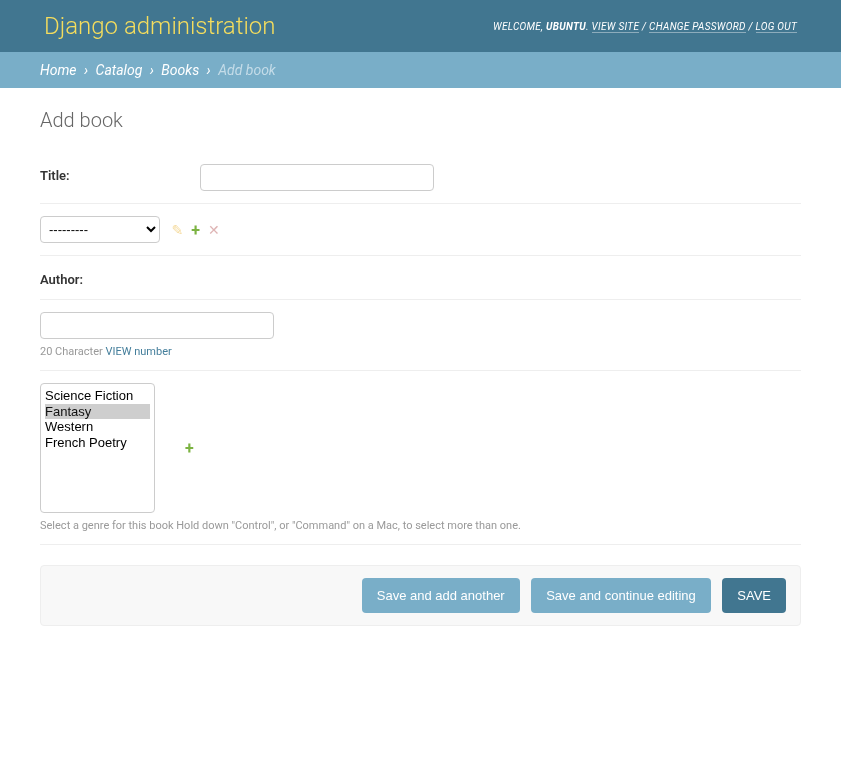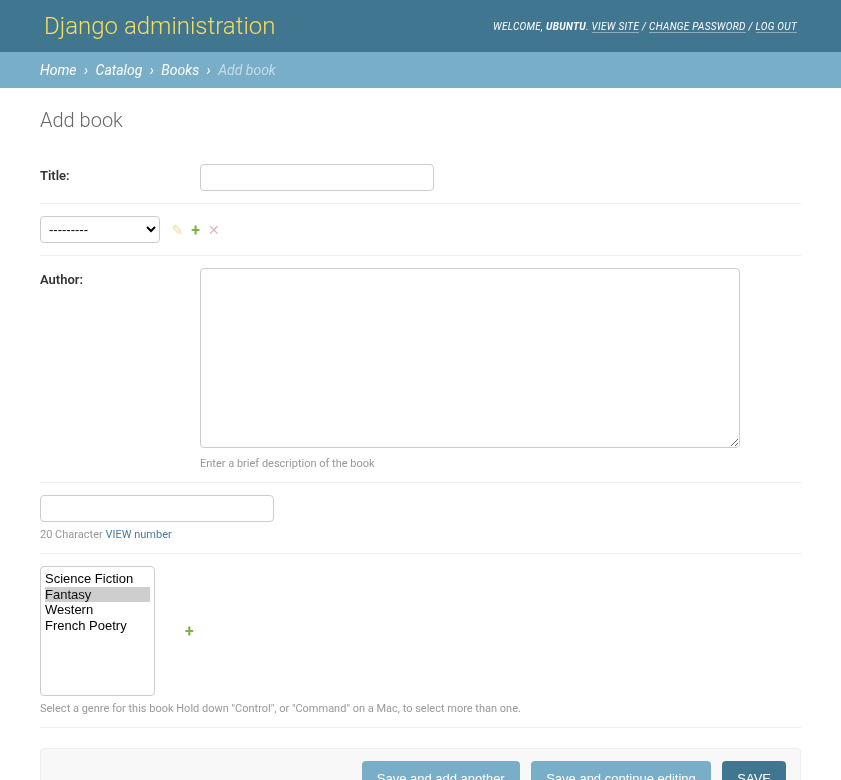--- a/index.html
+++ b/index.html
@@ -92,24 +92,20 @@
         <span class="related-widgets">
           <span class="icon-pencil">✎</span>
           <span class="icon-plus">+</span>
           <span class="icon-x">✕</span>
         </span>
       </div>
     </div>
 
     <div class="form-row">
       <label>Author:</label>
-      <div class="field-content">
-        <textarea style=""></textarea>
-        <span class="help">Enter a brief description of the book</span>
-      </div>
     </div>
 
     <div class="form-row">
       <div class="field-content">
         <input type="text" value="" style="">
         <span class="help">
           <span>20 Character </span><a href="#">VIEW number</a>
         </span>
       </div>
     </div>

